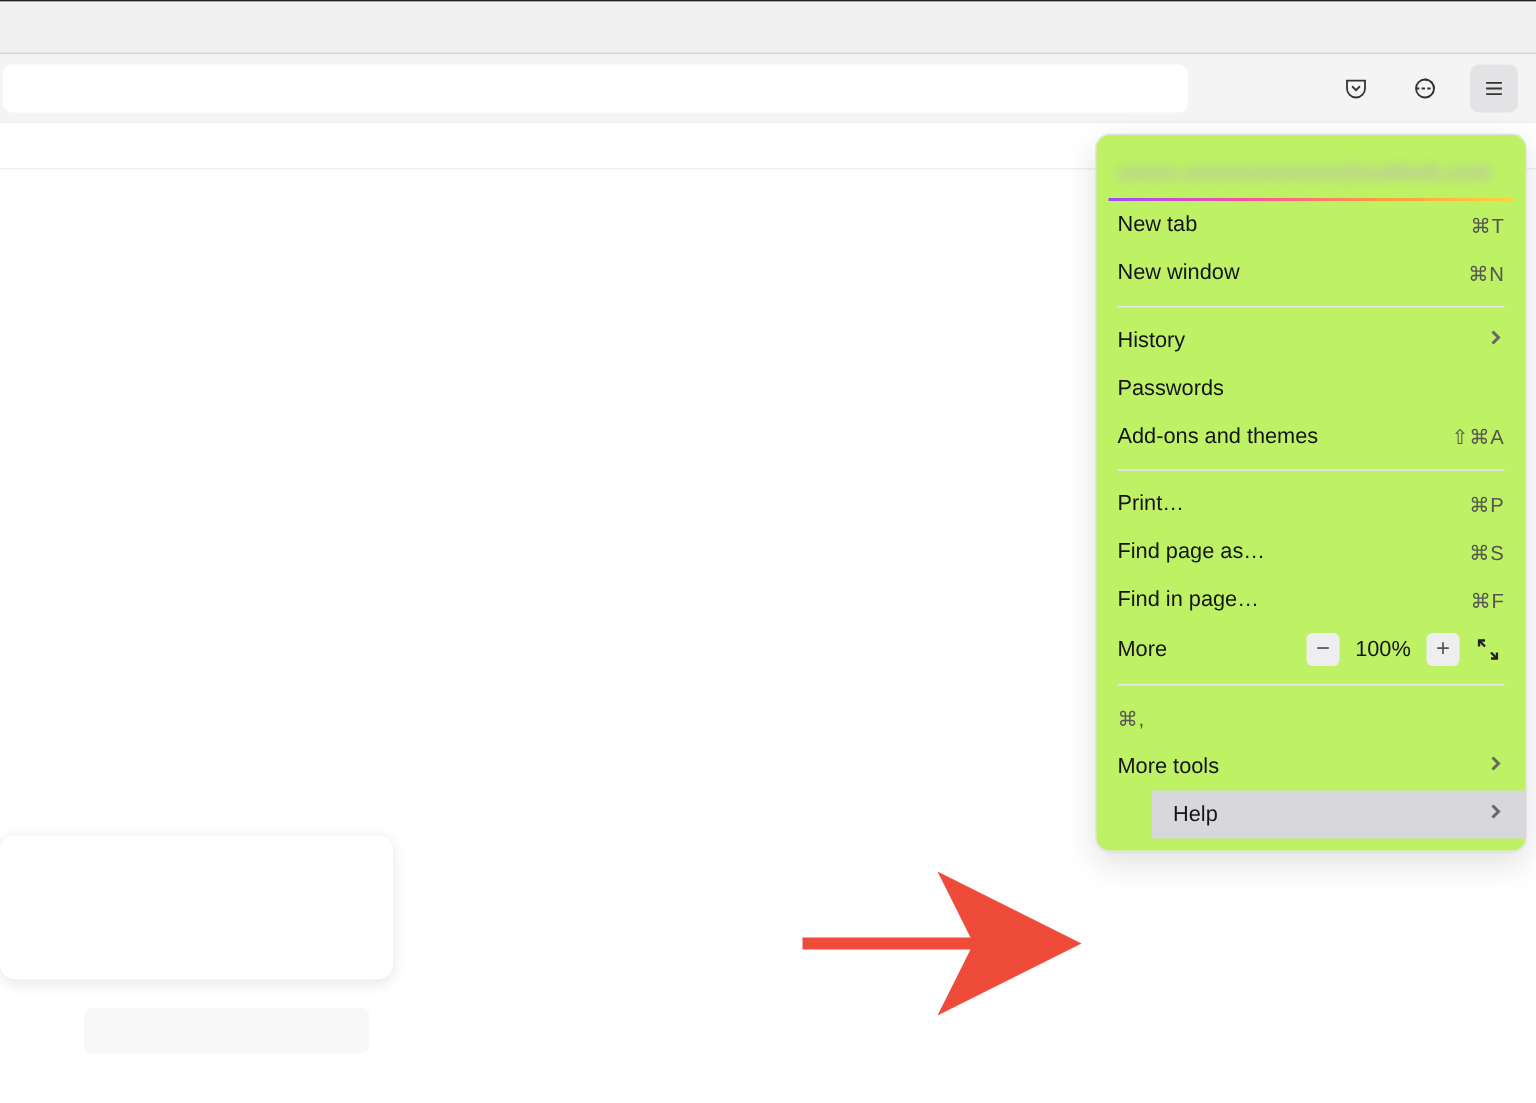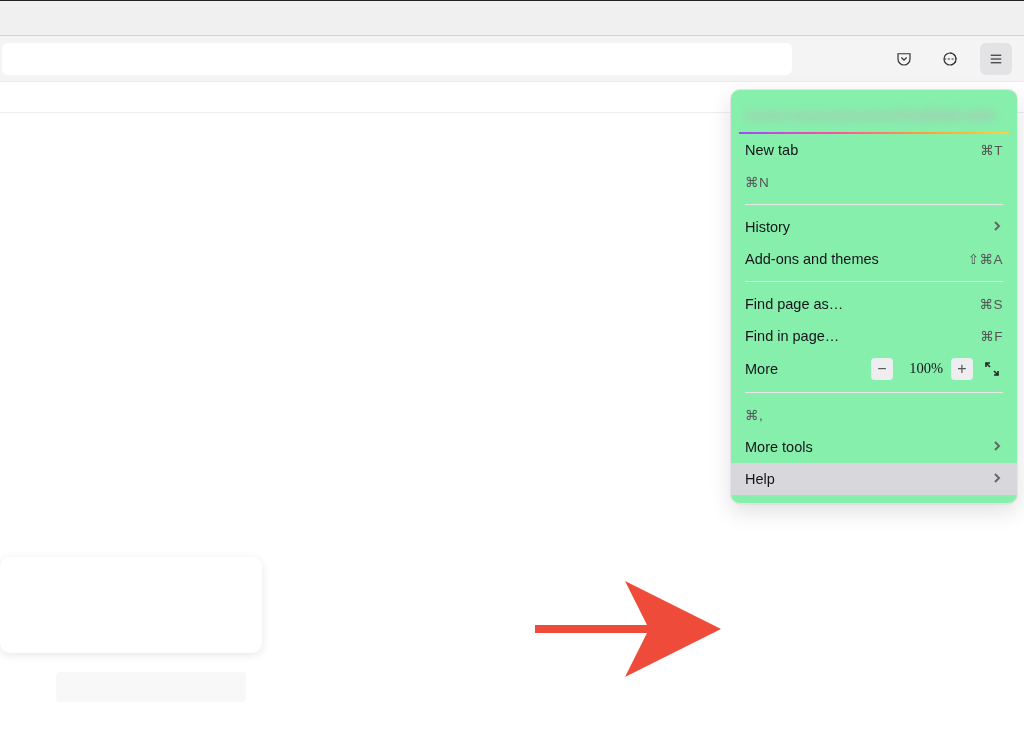--- a/index.html
+++ b/index.html
@@ -94,38 +94,38 @@
     background:#f8f8f8;
     border-radius:4px;
   }
 
   
   .menu{
     position:absolute;
     top:88px;
     right:6px;
     width:var(--menu-w);
-    background:#86efac;
+    background:#bef264;
     border:1px solid #e4e4e6;
     border-radius:var(--menu-radius);
     box-shadow:0 8px 22px rgba(0,0,0,0.12), 0 1px 0 rgba(0,0,0,0.03);
     padding:6px 0 8px;
   }
   .menu-row{
     display:flex;
     align-items:center;
     padding:6px 14px;
     min-height:32px;
     cursor:default;
   }
   .menu-row.clickable{cursor:pointer;}
   .menu-row .label{flex:1;}
   .menu-row .kbd{color:var(--kbd);font-size:13.5px;letter-spacing:0.5px;}
   .menu-row .chev svg{width:12px;height:12px;stroke:#666;stroke-width:2;fill:none;}
-  .menu-row.highlight{background:var(--hover);}
+  .menu-row.highlight{background:var(--hover);margin-left:37px;}
   .sep{margin:6px 14px;border:none;border-top:1px solid var(--sep);}
 
   .account-row{
     display:flex;align-items:center;
     padding:10px 14px 10px 14px;
   }
   .account-row .blurred{
     flex:1;height:14px;
     filter:blur(4px);
     color:#b6b6b6;
@@ -139,21 +139,21 @@
   }
 
   .zoom-ctrls{
     display:flex;align-items:center;gap:8px;
   }
   .zoom-btn{
     width:22px;height:22px;display:flex;align-items:center;justify-content:center;
     border-radius:4px;background:#eeeef0;font-size:16px;color:#555;
     cursor:pointer;
   }
-  .zoom-val{min-width:42px;text-align:right;font-family:Liberation Serif, serif;}
+  .zoom-val{min-width:42px;text-align:center;}
   .fs-btn{
     width:22px;height:22px;display:flex;align-items:center;justify-content:center;
     cursor:pointer;
   }
 
   
   .annotation{
     position:absolute;
     left:530px; top:598px;
     pointer-events:none;
@@ -204,38 +204,46 @@
           <polyline points="4,2 8,6 4,10"></polyline>
         </svg></span>
   </div>
   <div class="grad-sep"></div>
 
   <div class="menu-row clickable">
     <span class="label">New tab</span>
     <span class="kbd">⌘T</span>
   </div>
   <div class="menu-row clickable">
+    <span class="label">New window</span>
     <span class="kbd">⌘N</span>
   </div>
 
   <hr class="sep">
 
   <div class="menu-row clickable">
     <span class="label">History</span>
     <span class="chev"><svg viewBox="0 0 12 12">
           <polyline points="4,2 8,6 4,10"></polyline>
         </svg></span>
+  </div>
+  <div class="menu-row clickable">
+    <span class="label">Passwords</span>
   </div>
   <div class="menu-row clickable">
     <span class="label">Add-ons and themes</span>
     <span class="kbd">⇧⌘A</span>
   </div>
 
   <hr class="sep">
 
+  <div class="menu-row clickable">
+    <span class="label">Print…</span>
+    <span class="kbd">⌘P</span>
+  </div>
   <div class="menu-row clickable">
     <span class="label">Find page as…</span>
     <span class="kbd">⌘S</span>
   </div>
   <div class="menu-row clickable">
     <span class="label">Find in page…</span>
     <span class="kbd">⌘F</span>
   </div>
   <div class="menu-row">
     <span class="label">More</span>

